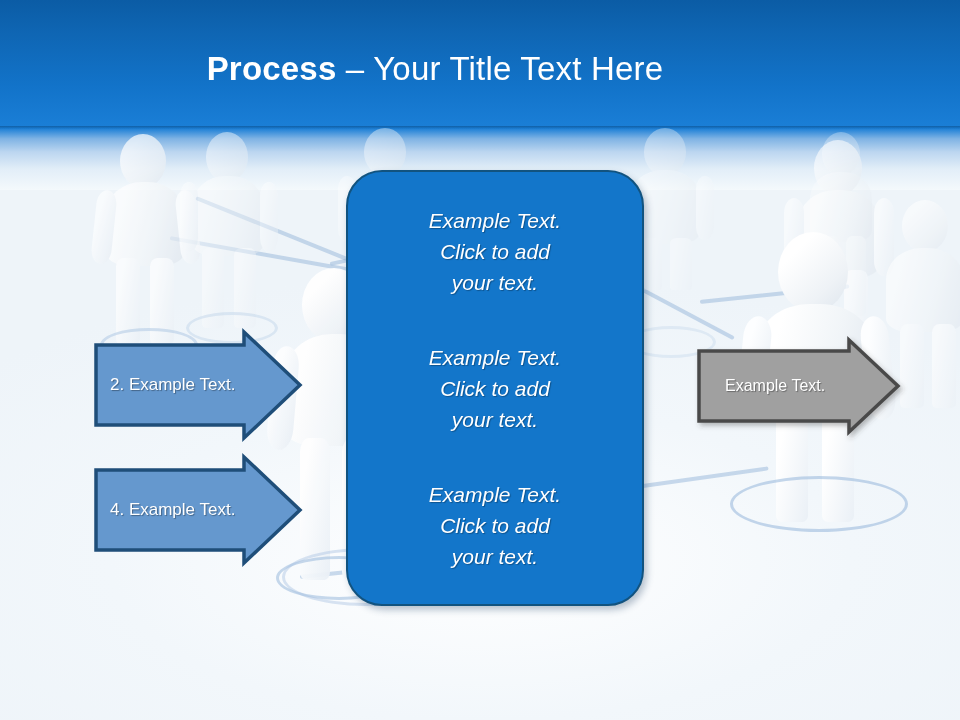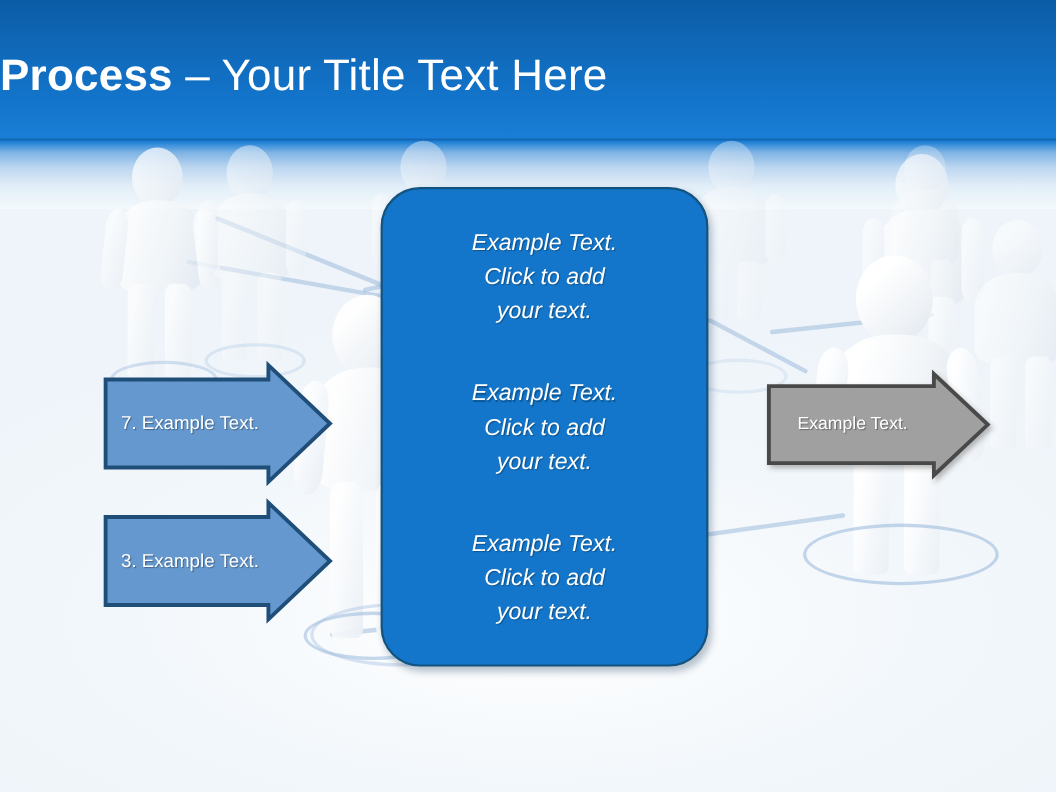--- a/index.html
+++ b/index.html
@@ -87,22 +87,23 @@
     background: rgba(150,182,218,0.50);
     transform-origin: 0 50%;
     border-radius: 2px;
   }
 
   
   .title {
     position: absolute;
     left: 0; top: 48px;
     width: 870px;
+    text-align: center;
     color: #ffffff;
-    font-size: 40px;
+    font-size: 33px;
     line-height: 42px;
     letter-spacing: .2px;
     white-space: nowrap;
   }
   .title .strong { font-weight: bold; }
   .title .light  { font-weight: normal; }
 
   
   .arrow {
     position: absolute;
@@ -259,28 +260,28 @@
 
   <div class="title">
     <span class="strong">Process</span><span class="light"> – Your Title Text Here</span>
   </div>
 
 
   <div class="arrow arrow-blue-2">
     <svg width="208" height="110" viewBox="0 0 208 110">
       <polygon filter="url(#shA)" points="2,15 150,15 150,2 206,55 150,108 150,95 2,95" fill="#6598ce" stroke="#1f4e79" stroke-width="3.5" stroke-linejoin="miter"></polygon>
     </svg>
-    <span class="arrow-label">7. Example Text.</span>
+    <span class="arrow-label">2. Example Text.</span>
   </div>
 
   <div class="arrow arrow-blue-3">
     <svg width="208" height="110" viewBox="0 0 208 110">
       <polygon filter="url(#shA)" points="2,15 150,15 150,2 206,55 150,108 150,95 2,95" fill="#6598ce" stroke="#1f4e79" stroke-width="3.5" stroke-linejoin="miter"></polygon>
     </svg>
-    <span class="arrow-label">3. Example Text.</span>
+    <span class="arrow-label">4. Example Text.</span>
   </div>
 
   <div class="center-box">
     <div class="center-para">Example Text.
 Click  to add
 your text.</div>
     <div class="center-para">Example Text.
 Click  to add
 your text.</div>
     <div class="center-para">Example Text.

